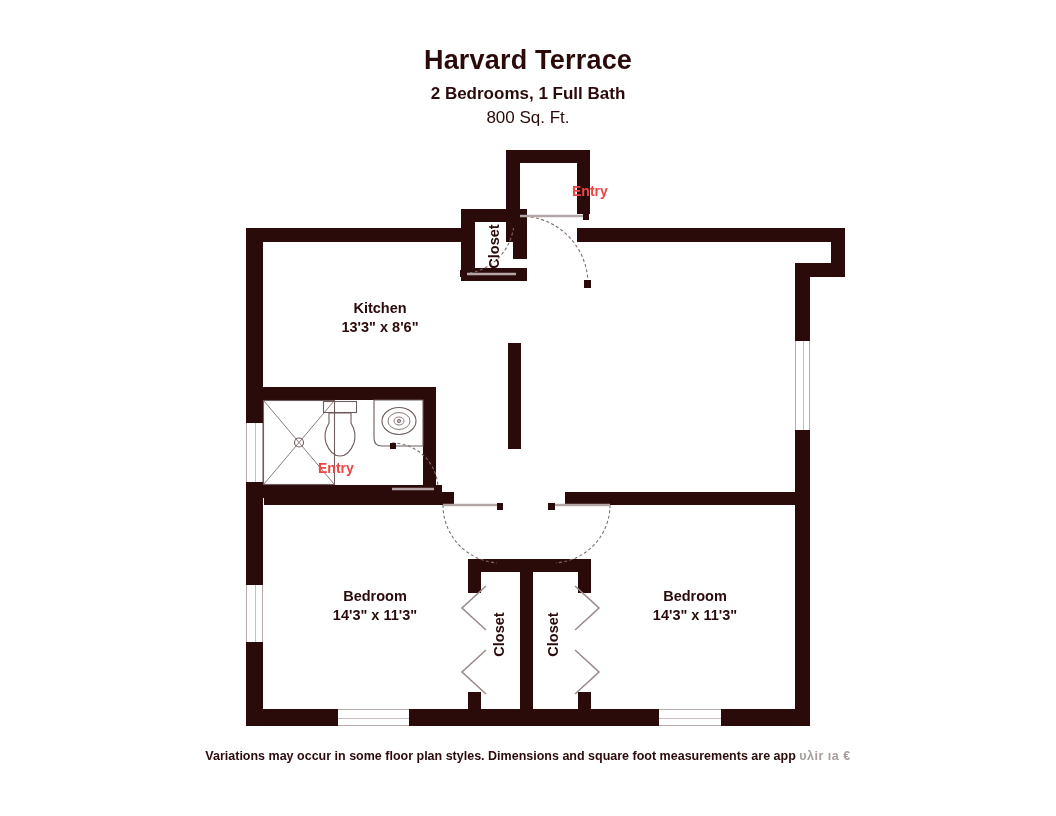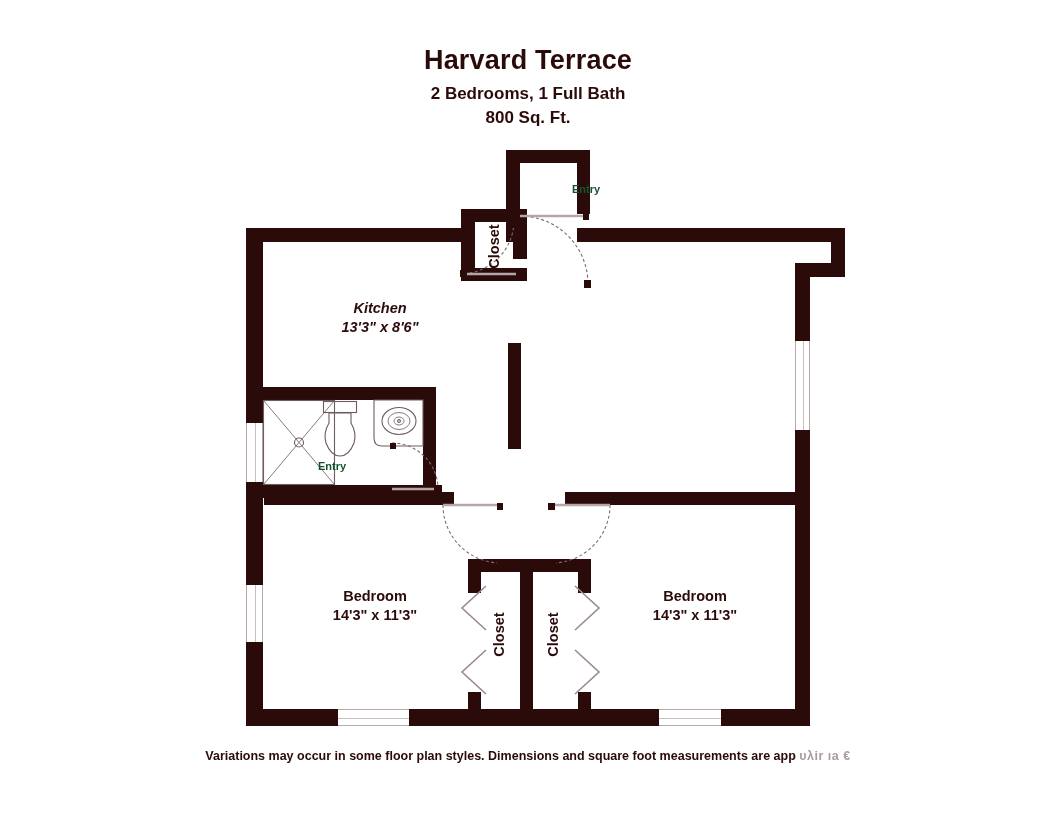--- a/index.html
+++ b/index.html
@@ -39,21 +39,21 @@
   }
   #plan-subtitle {
     font-size: 17px;
     font-weight: bold;
     line-height: 24px;
     margin-top: 6px;
     color: #2b0a0a;
   }
   #plan-area {
     font-size: 17px;
-    font-weight: bold;
+    font-weight: normal;
     line-height: 24px;
     color: #2b0a0a;
   }
 
   
   #footer-note {
     position: absolute;
     left: 0;
     top: 749px;
     width: 1056px;
@@ -113,23 +113,23 @@
     display: block;
     font-size: 14.5px;
     font-weight: bold;
   }
   .room-label.vert {
     transform: rotate(-90deg);
     transform-origin: center center;
   }
   .label-plain {
     position: absolute;
-    font-size: 11px;
-    font-weight: bold;
-    color: #14532d;
+    font-size: 14px;
+    font-weight: bold;
+    color: #ef4444;
     white-space: nowrap;
   }
 
   
   .swing { position: absolute; }
   .swing svg { display: block; overflow: visible; }
   .arc { fill: none; stroke: #7d6a6a; stroke-width: 1.1px; stroke-dasharray: 3 2.4; }
   .leaf { stroke: #b4a6a6; stroke-width: 2.4px; fill: none; }
   .jamb { fill: #2b0a0a; }
 
@@ -298,21 +298,21 @@
         <path class="bf-line" d="M26 64 L2 86 L26 108"></path>
       </svg>
     </div>
     <div class="bifold" style="left:571px; top:586px; width:28px; height:110px;">
       <svg width="30" height="112" viewBox="0 0 30 112">
         <path class="bf-line" d="M4 0 L28 22 L4 44"></path>
         <path class="bf-line" d="M4 64 L28 86 L4 108"></path>
       </svg>
     </div>
 
-    <div class="room-label" style="left:290px; top:299px; width:180px;font-style:italic;">
+    <div class="room-label" style="left:290px; top:299px; width:180px;">
       <span>Kitchen</span>
       <span class="dim">13'3" x 8'6"</span>
     </div>
 
 
     <div class="room-label" style="left:285px; top:587px; width:180px;">
       <span>Bedroom</span>
       <span class="dim">14'3" x 11'3"</span>
     </div>
 

